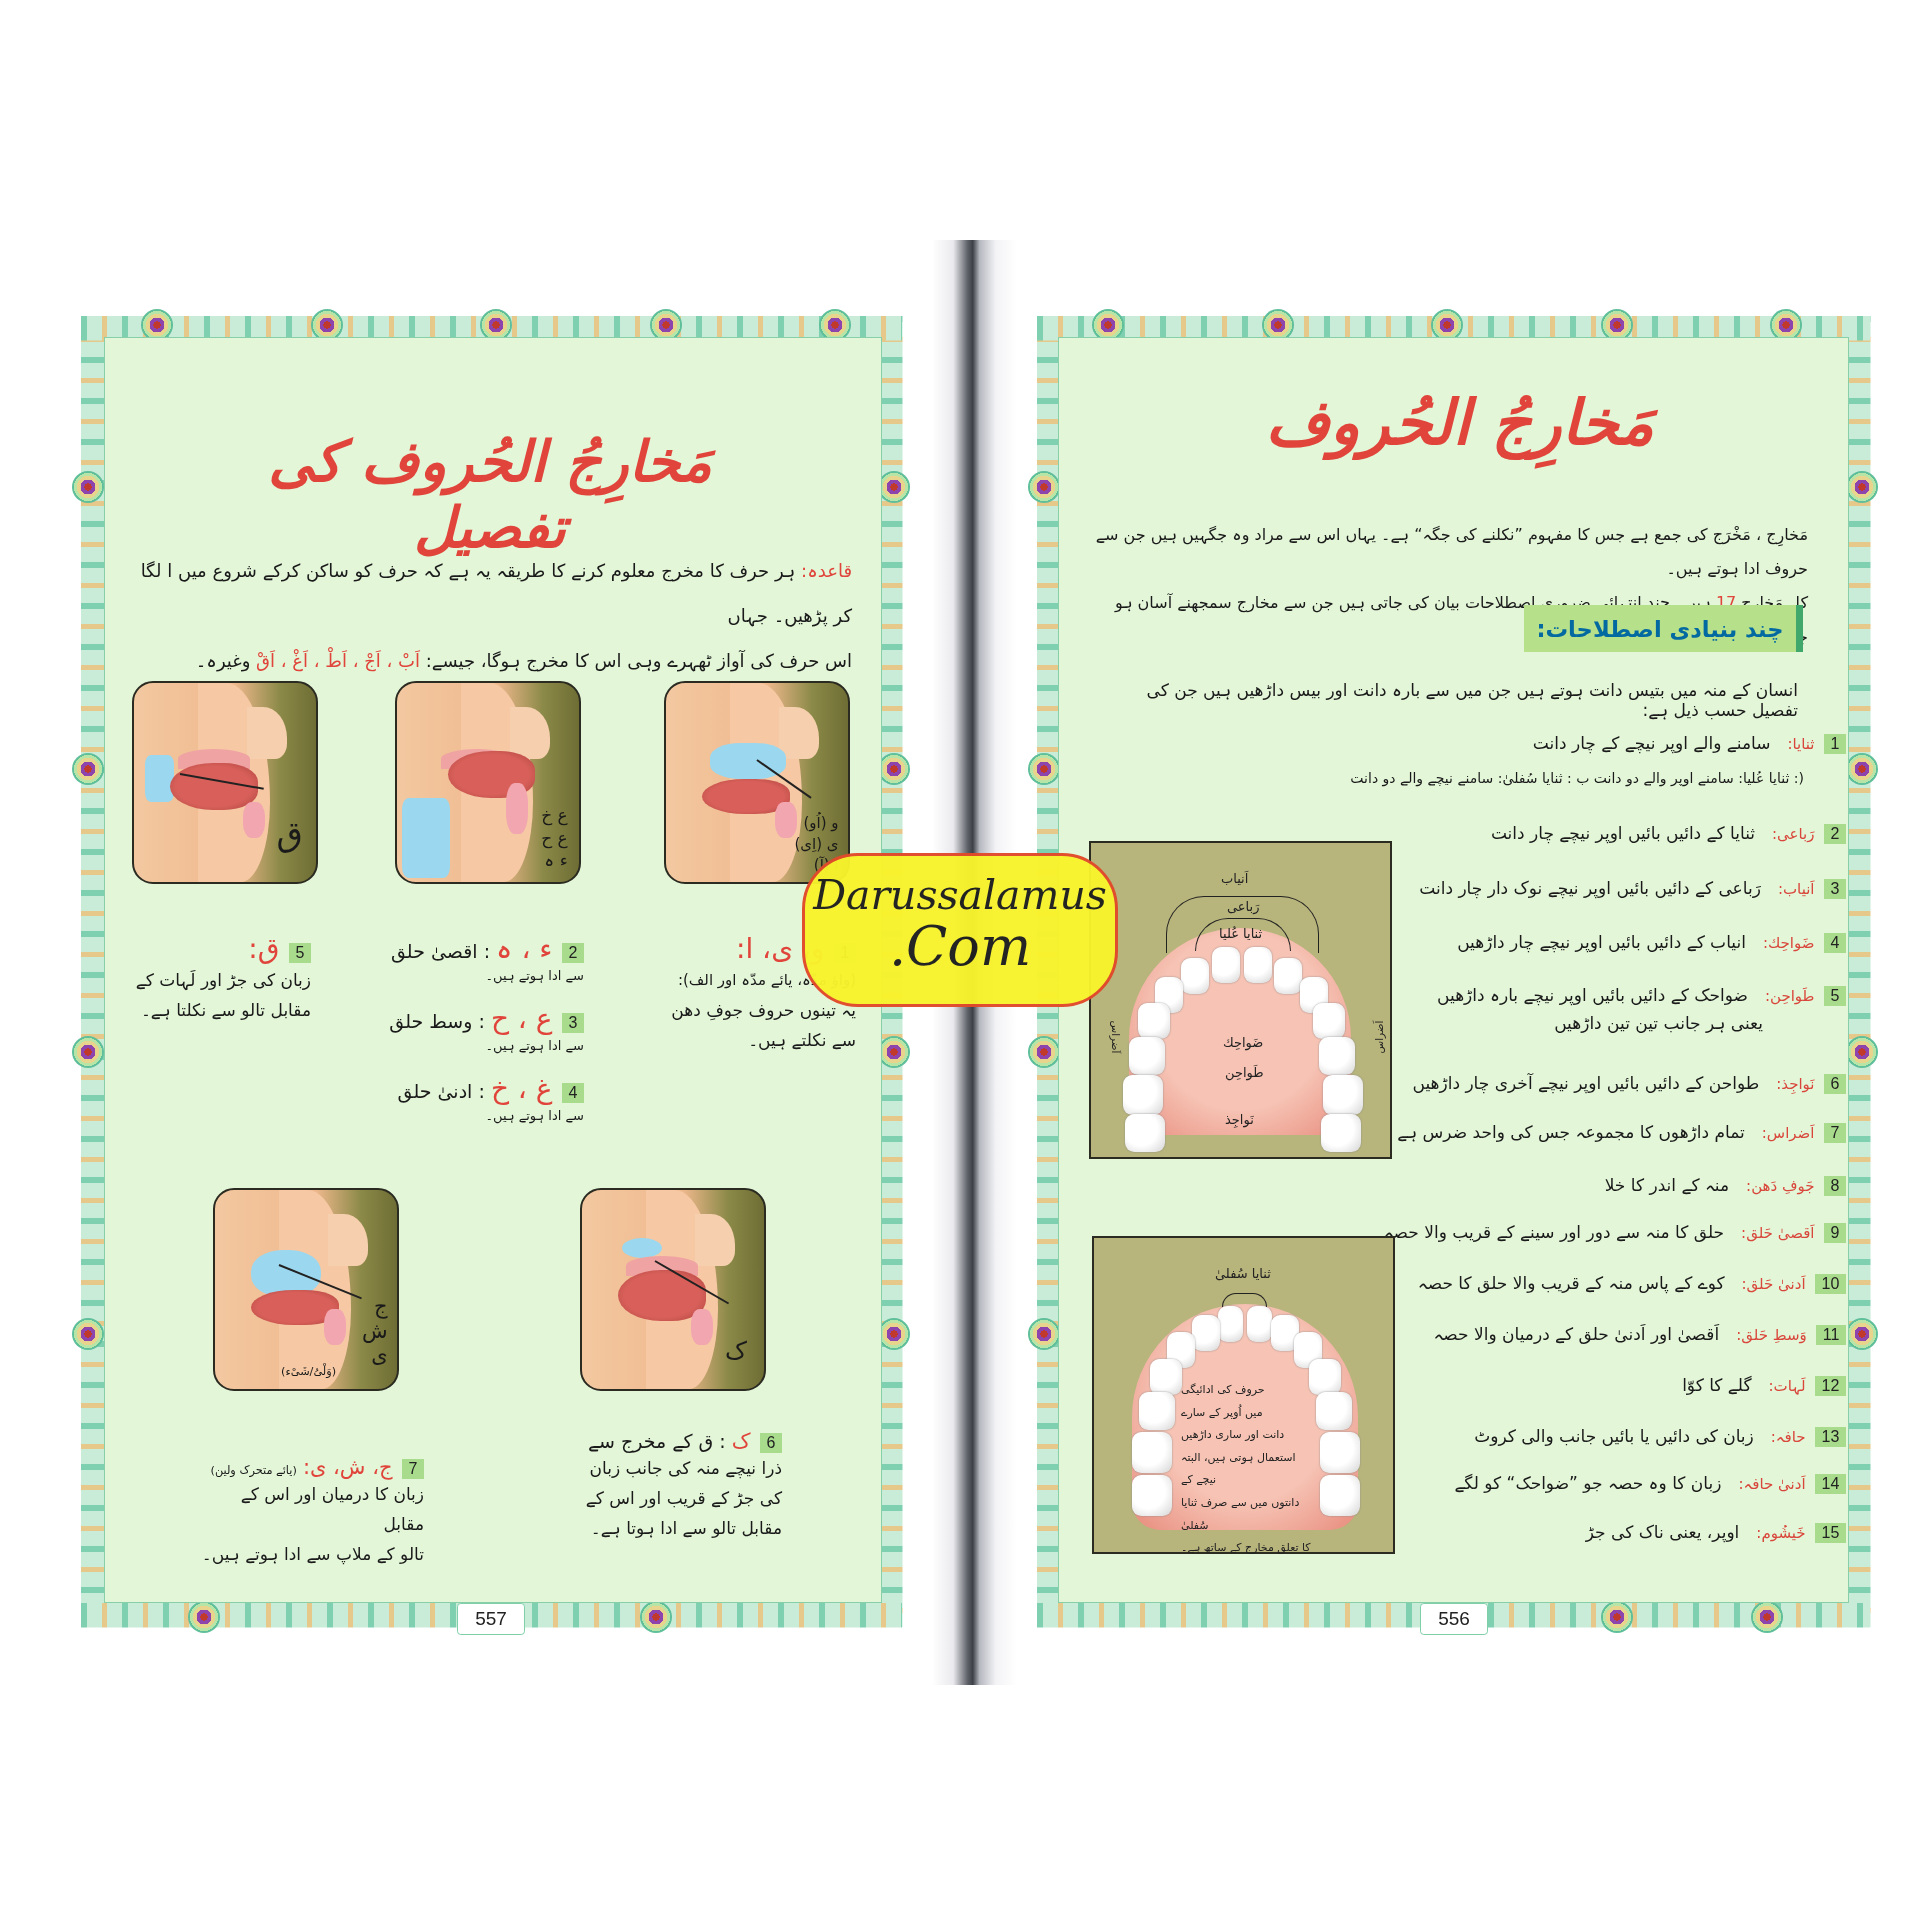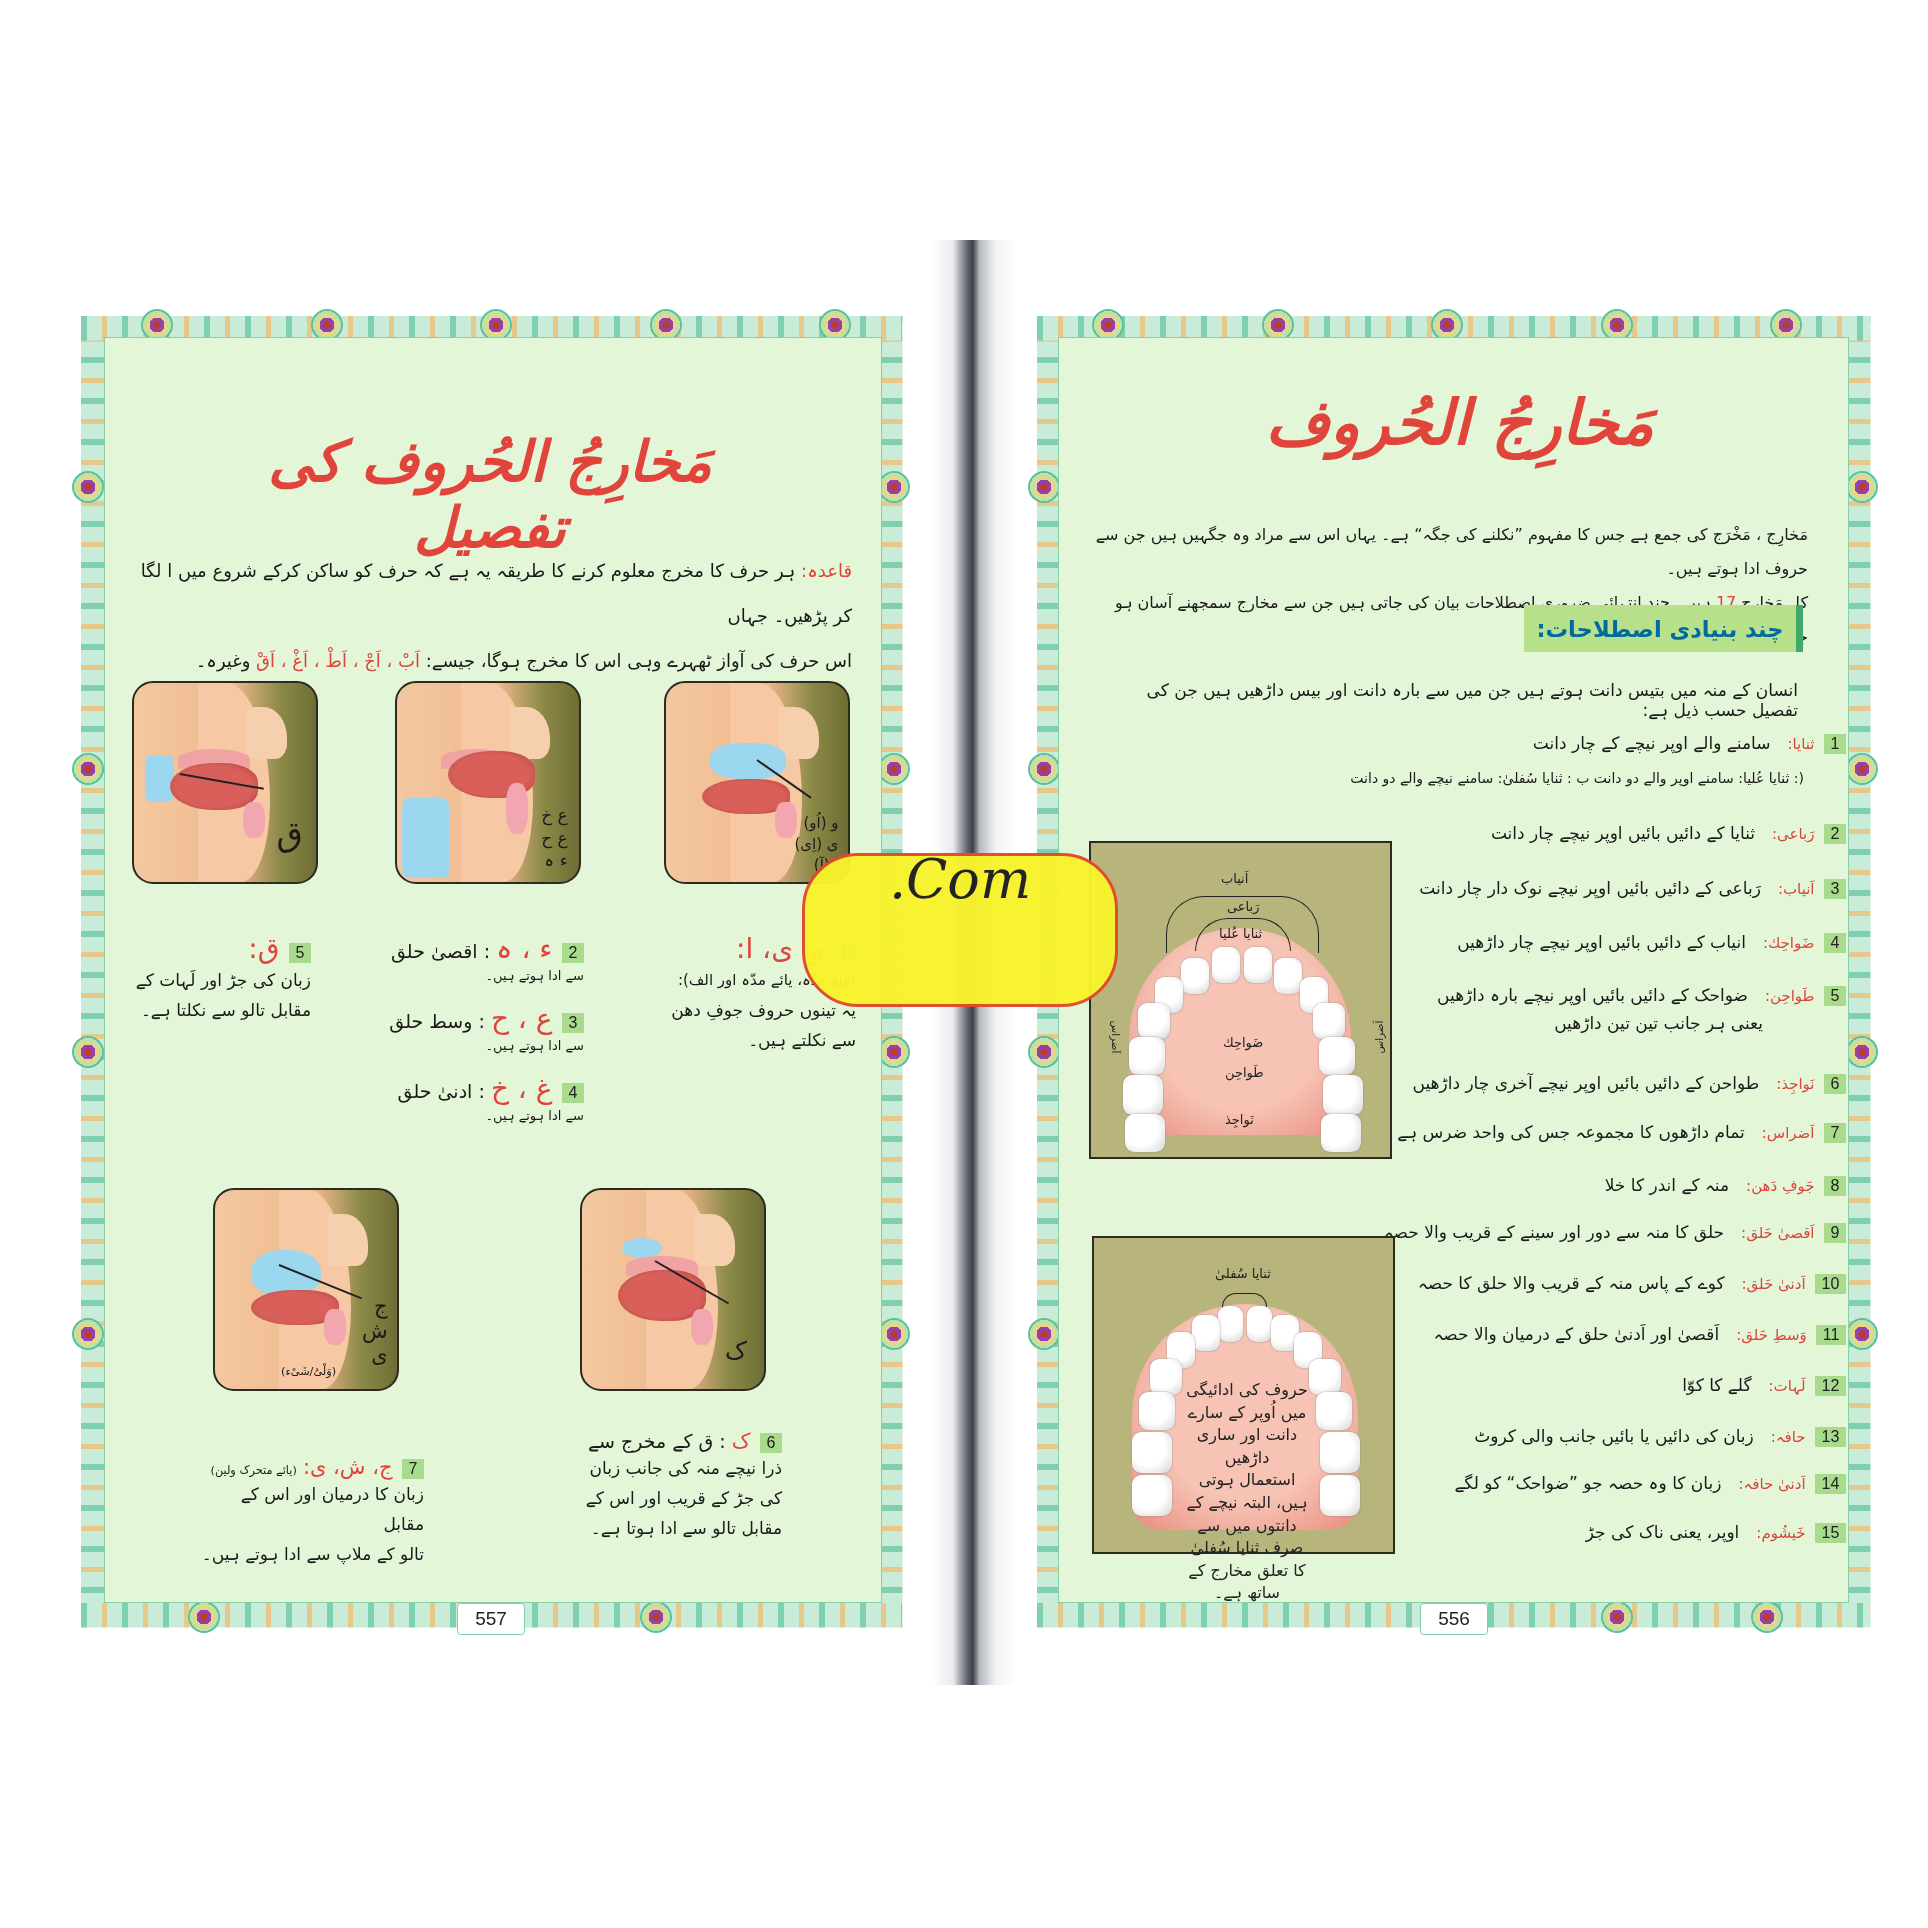--- a/index.html
+++ b/index.html
@@ -276,29 +276,30 @@
     <div class="tooth" style="left:56px;top:121px;width:32px;"></div>
     <div class="tooth" style="left:215px;top:121px;width:32px;"></div>
     <div class="tooth" style="left:45px;top:154px;width:36px;height:38px;"></div>
     <div class="tooth" style="left:222px;top:154px;width:36px;height:38px;"></div>
     <div class="tooth" style="left:38px;top:194px;width:40px;height:41px;"></div>
     <div class="tooth" style="left:226px;top:194px;width:40px;height:41px;"></div>
     <div class="tooth" style="left:38px;top:237px;width:40px;height:41px;"></div>
     <div class="tooth" style="left:226px;top:237px;width:40px;height:41px;"></div>
     <div class="bracket" style="left:128px;top:55px;width:43px;height:13px;border-radius:19px 19px 0 0;"></div>
     <div class="dlabel" style="left:121px;top:28px;">ثنایا سُفلیٰ</div>
-    <div style="position:absolute;left:87px;top:141px;width:132px;text-align:center;direction:rtl;font-size:16px;line-height:22.6px;color:#222;">
+    <div style="position:absolute;left:87px;top:141px;width:132px;text-align:left;direction:rtl;font-size:11px;line-height:22.6px;color:#222;">
       <div>حروف کی ادائیگی</div>
       <div>میں اُوپر کے سارے</div>
       <div>دانت اور ساری داڑھیں</div>
       <div>استعمال ہوتی ہیں، البتہ نیچے کے</div>
       <div>دانتوں میں سے صرف ثنایا سُفلیٰ</div>
       <div>کا تعلق مخارج کے ساتھ ہے۔</div>
     </div>
   </div>
 
   <div class="page-num" style="left:1420px;top:1603px;">556</div>
 
   <div class="watermark">
+    <div class="l1">Darussalamus</div>
     <div class="l2">.Com</div>
   </div>
 </div>
 
 
 </body></html>

